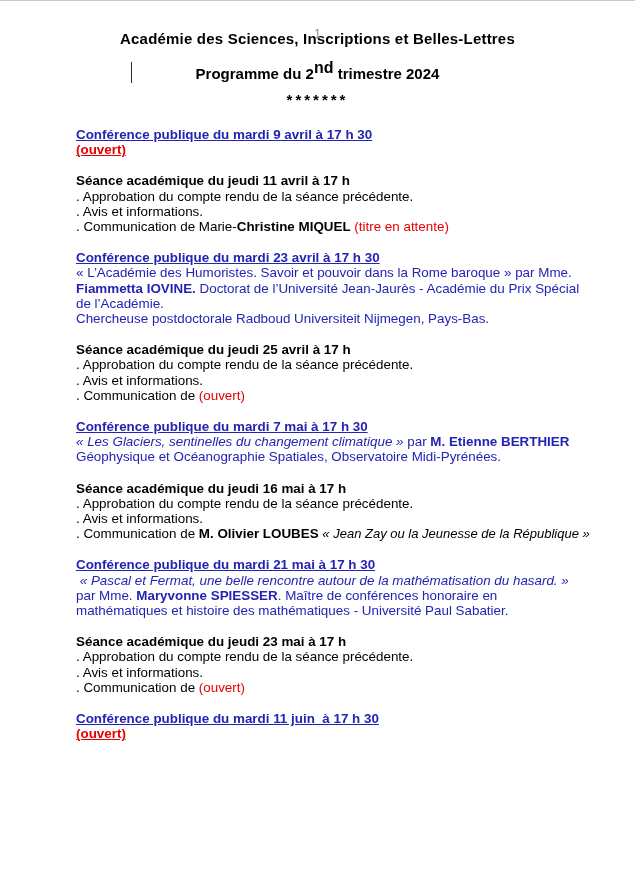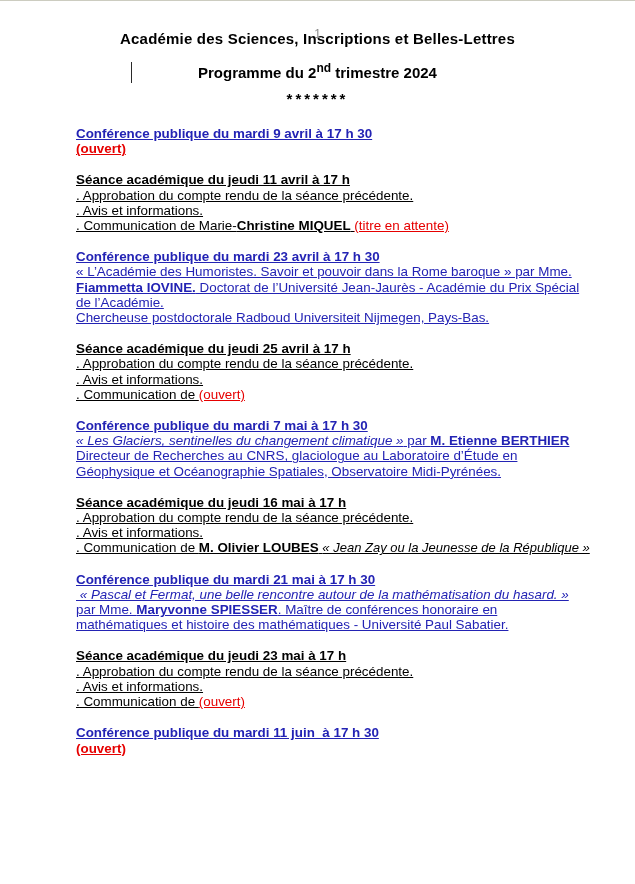--- a/index.html
+++ b/index.html
@@ -25,34 +25,34 @@
     text-align:center;font-size:12px;color:var(--gray);
   }
   .doc-header{ padding-top:28px; text-align:center; }
   .doc-title{
     font-size:15px;font-weight:bold;line-height:20px;
     letter-spacing:.2px;
   }
   .doc-subtitle{
     margin-top:9px;font-size:15px;font-weight:bold;line-height:20px;
   }
-  .doc-subtitle sup{font-size:12px;text-align:center;}
+  .doc-subtitle sup{font-size:16px;text-align:center;}
   .doc-separator{
     margin-top:7px;font-size:15px;font-weight:bold;letter-spacing:3px;line-height:18px;
   }
   .text-cursor{
     position:absolute;left:131px;top:61px;width:1px;height:21px;background:#2a2a2a;
   }
   .doc-body{ margin:18px 0 0 76px; width:500px; }
   .block{ margin-bottom:16px; }
   .block.gap-before{ }
   .line{
     font-size:13.4px; line-height:15.2px; white-space:pre;
   }
-  .seg{ color:var(--black);text-decoration:underline; }
+  .seg{ color:var(--black); }
   .seg.b{ font-weight:bold; }
   .seg.i{ font-style:italic; }
   .seg.u{ text-decoration:underline; }
   .seg.small{ font-size:13px; }
   .seg.c-blue{ color:var(--blue); }
   .seg.c-red{ color:var(--red); }
 </style>
 </head>
 <body>
 
@@ -84,21 +84,20 @@
       </div>
       <div class="block">
         <div class="line"><span class="seg b">Séance académique du jeudi 25 avril à 17 h</span></div>
         <div class="line"><span class="seg">. Approbation du compte rendu de la séance précédente.</span></div>
         <div class="line"><span class="seg">. Avis et informations.</span></div>
         <div class="line"><span class="seg">. Communication de </span><span class="seg c-red">(ouvert)</span></div>
       </div>
       <div class="block">
         <div class="line"><span class="seg b u c-blue">Conférence publique du mardi 7 mai à 17 h 30</span></div>
         <div class="line"><span class="seg i c-blue">« Les Glaciers, sentinelles du changement climatique »</span><span class="seg c-blue"> par </span><span class="seg b c-blue">M. Etienne BERTHIER</span></div>
-        <div class="line"><span class="seg c-blue">Directeur de Recherches au CNRS, glaciologue au Laboratoire d’Étude en</span></div>
         <div class="line"><span class="seg c-blue">Géophysique et Océanographie Spatiales, Observatoire Midi-Pyrénées.</span></div>
       </div>
       <div class="block">
         <div class="line"><span class="seg b">Séance académique du jeudi 16 mai à 17 h</span></div>
         <div class="line"><span class="seg">. Approbation du compte rendu de la séance précédente.</span></div>
         <div class="line"><span class="seg">. Avis et informations.</span></div>
         <div class="line"><span class="seg">. Communication de </span><span class="seg b">M. Olivier LOUBES</span><span class="seg"> </span><span class="seg i small">« Jean Zay ou la Jeunesse de la République »</span></div>
       </div>
       <div class="block">
         <div class="line"><span class="seg b u c-blue">Conférence publique du mardi 21 mai à 17 h 30</span></div>

